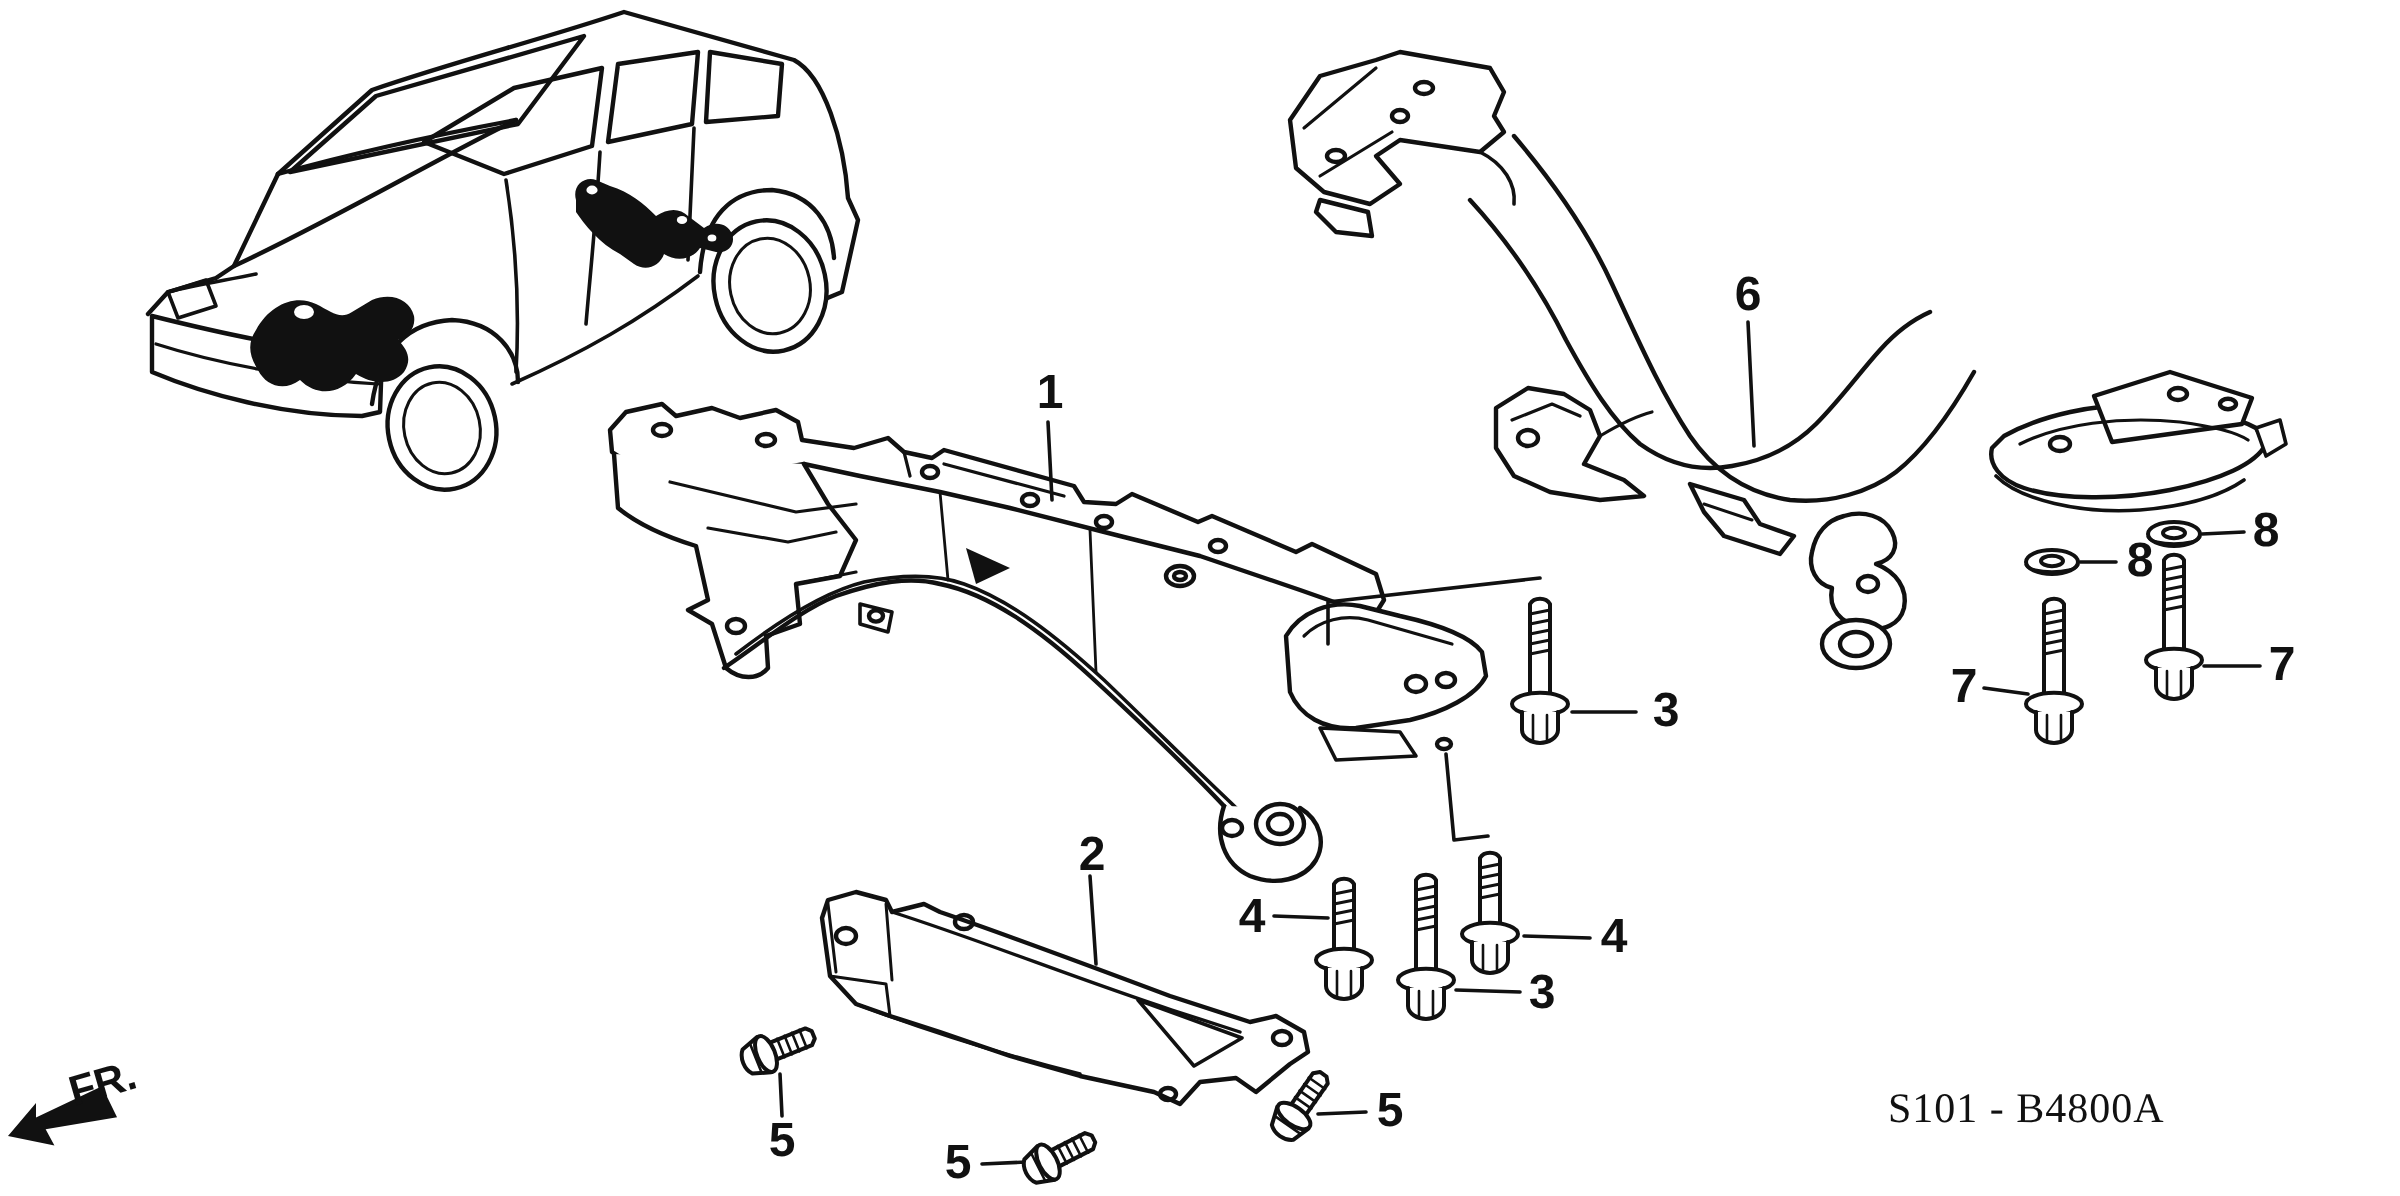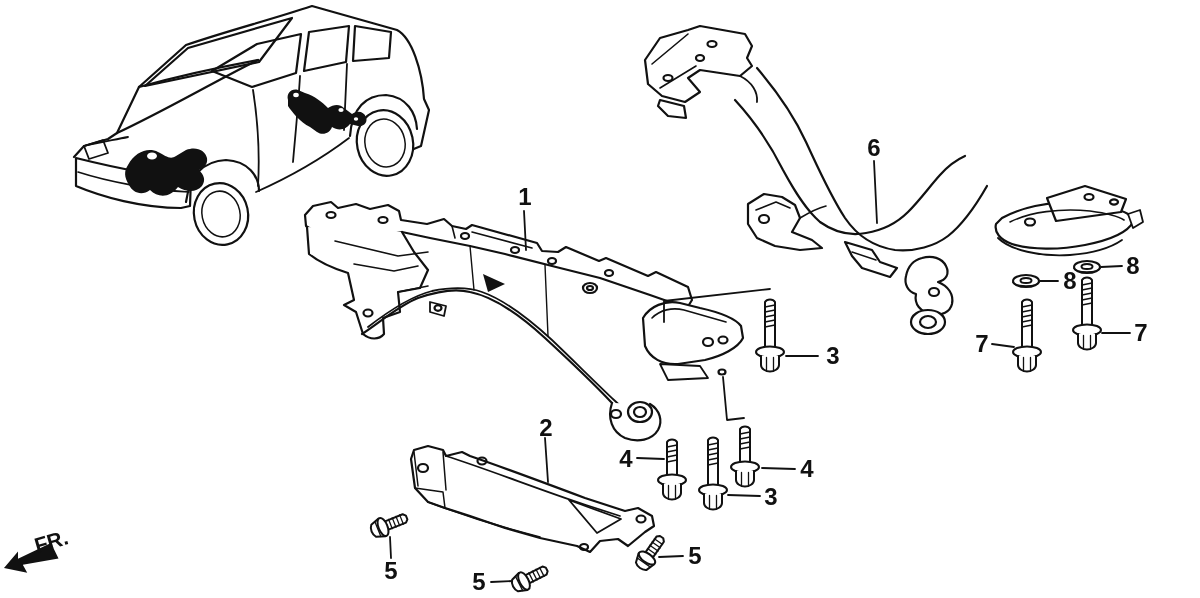--- a/index.html
+++ b/index.html
@@ -246,14 +246,15 @@
   <div class="callout" style="left:807px;top:469px">4</div>
   <div class="callout" style="left:391px;top:571px">5</div>
   <div class="callout" style="left:479px;top:582px">5</div>
   <div class="callout" style="left:695px;top:556px">5</div>
   <div class="callout" style="left:874px;top:148px">6</div>
   <div class="callout" style="left:982px;top:344px">7</div>
   <div class="callout" style="left:1141px;top:333px">7</div>
   <div class="callout" style="left:1070px;top:281px">8</div>
   <div class="callout" style="left:1133px;top:266px">8</div>
 
+  <div class="diagram-code">S101 - B4800A</div>
 
 </div>
 
 </body></html>

